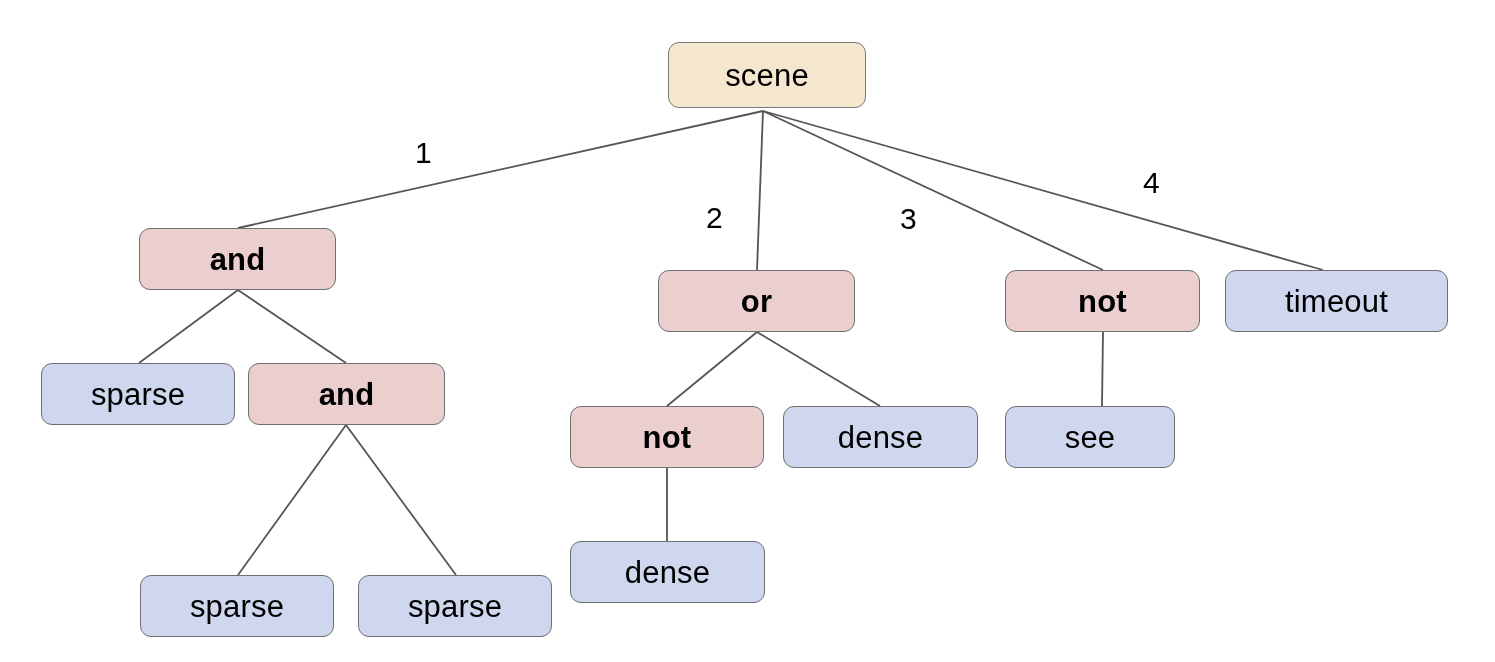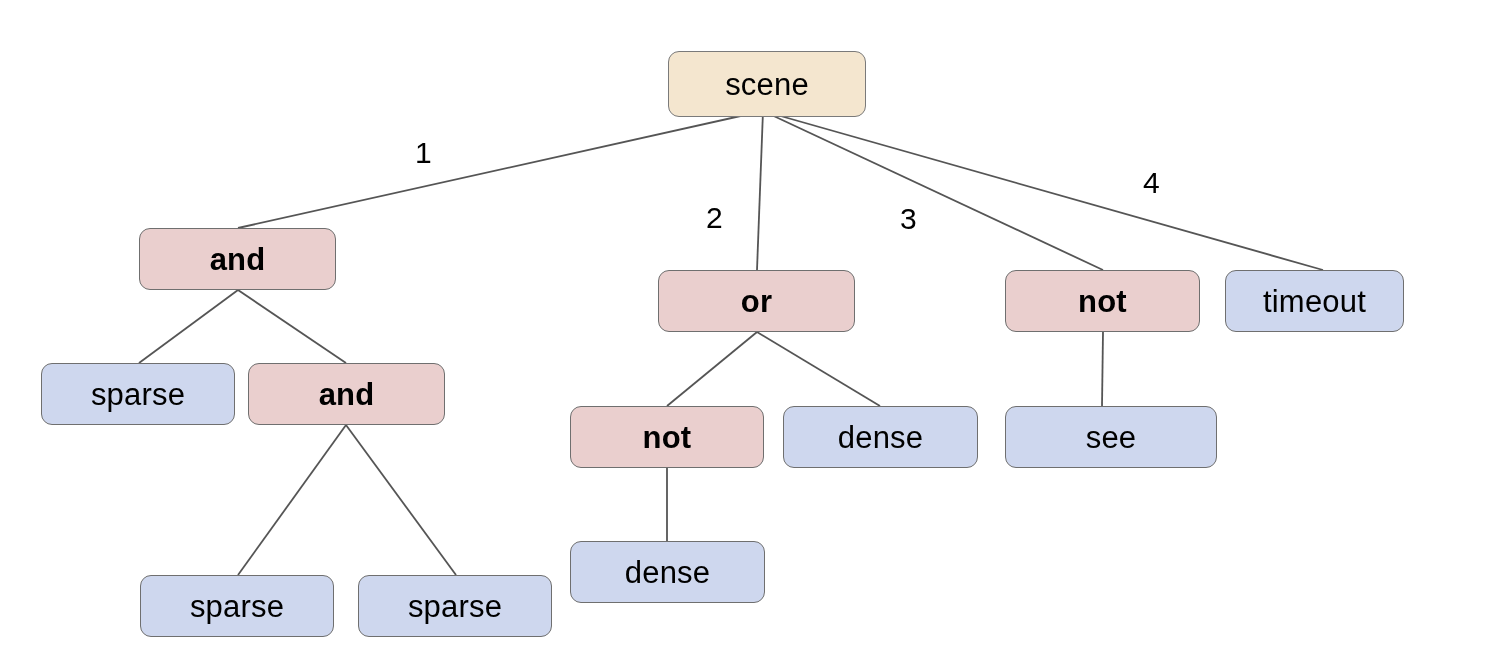--- a/index.html
+++ b/index.html
@@ -75,30 +75,30 @@
       <line x1="238" y1="290" x2="346" y2="363" stroke="#555555" stroke-width="1.8"></line>
       <line x1="346" y1="425" x2="238" y2="575" stroke="#555555" stroke-width="1.8"></line>
       <line x1="346" y1="425" x2="456" y2="575" stroke="#555555" stroke-width="1.8"></line>
       <line x1="757" y1="332" x2="667" y2="406" stroke="#555555" stroke-width="1.8"></line>
       <line x1="757" y1="332" x2="880" y2="406" stroke="#555555" stroke-width="1.8"></line>
       <line x1="667" y1="468" x2="667" y2="541" stroke="#555555" stroke-width="1.8"></line>
       <line x1="1103" y1="332" x2="1102" y2="406" stroke="#555555" stroke-width="1.8"></line>
     </svg>
 
   <div id="node-layer">
-      <div class="node node-root" style="left: 668px; top: 51px; width: 198px; height: 66px;">scene</div>
+      <div class="node node-root" style="left: 668px; top: 42px; width: 198px; height: 66px;">scene</div>
       <div class="node node-op" style="left: 139px; top: 228px; width: 197px; height: 62px;">and</div>
       <div class="node node-op" style="left: 658px; top: 270px; width: 197px; height: 62px;">or</div>
       <div class="node node-op" style="left: 1005px; top: 270px; width: 195px; height: 62px;">not</div>
-      <div class="node node-term" style="left: 1225px; top: 270px; width: 179px; height: 62px;">timeout</div>
+      <div class="node node-term" style="left: 1225px; top: 270px; width: 223px; height: 62px;">timeout</div>
       <div class="node node-term" style="left: 41px; top: 363px; width: 194px; height: 62px;">sparse</div>
       <div class="node node-op" style="left: 248px; top: 363px; width: 197px; height: 62px;">and</div>
       <div class="node node-op" style="left: 570px; top: 406px; width: 194px; height: 62px;">not</div>
       <div class="node node-term" style="left: 783px; top: 406px; width: 195px; height: 62px;">dense</div>
-      <div class="node node-term" style="left: 1005px; top: 406px; width: 212px; height: 62px;">see</div>
+      <div class="node node-term" style="left: 1005px; top: 406px; width: 170px; height: 62px;">see</div>
       <div class="node node-term" style="left: 570px; top: 541px; width: 195px; height: 62px;">dense</div>
       <div class="node node-term" style="left: 140px; top: 575px; width: 194px; height: 62px;">sparse</div>
       <div class="node node-term" style="left: 358px; top: 575px; width: 194px; height: 62px;">sparse</div>
     </div>
   <div id="label-layer">
       <div class="edge-label" style="left: 415px; top: 138px;">1</div>
       <div class="edge-label" style="left: 706px; top: 203px;">2</div>
       <div class="edge-label" style="left: 900px; top: 204px;">3</div>
       <div class="edge-label" style="left: 1143px; top: 168px;">4</div>
     </div>

